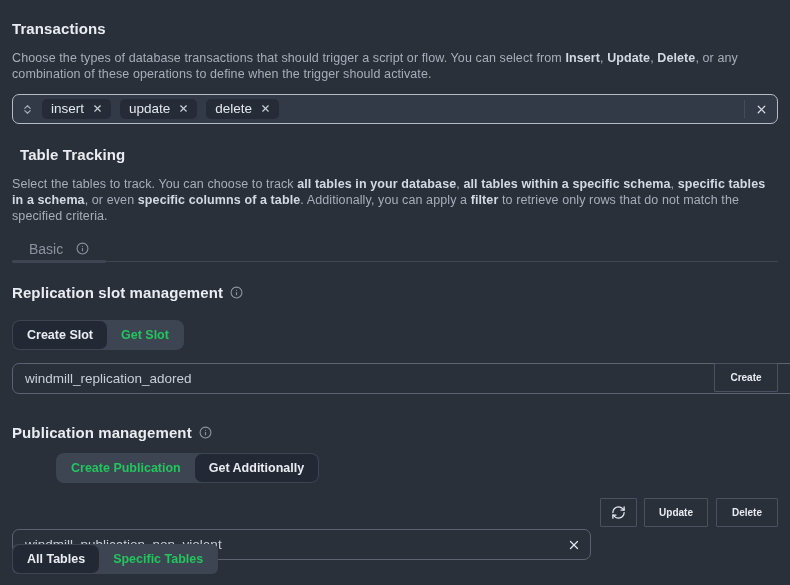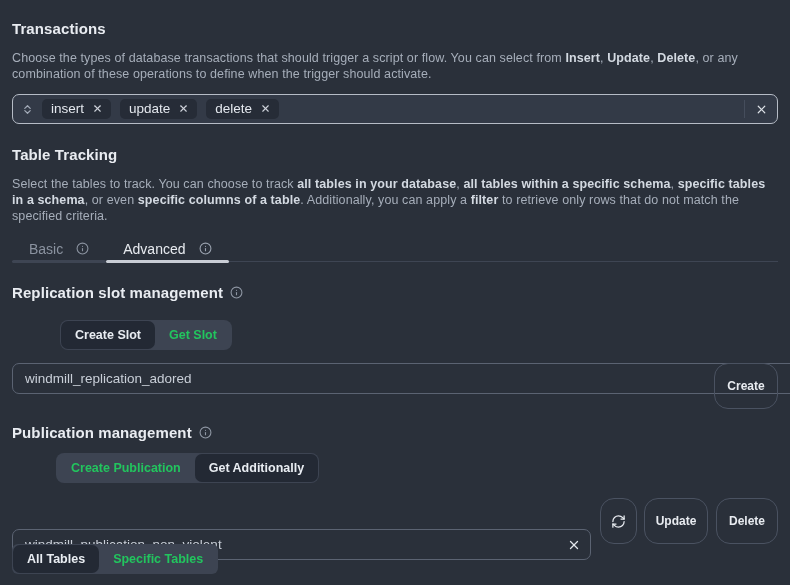--- a/index.html
+++ b/index.html
@@ -65,22 +65,22 @@
   }
   .segment.selected { background:#232934; color:#e9edf2; }
 
   
   .text-input {
     height:31px; background:transparent; border:1px solid #5b6372; border-radius:7px;
     padding:0 12px; color:#c9cfd8; font-size:13.5px; font-family:"Liberation Sans", sans-serif;
     outline:none; width:100%;
   }
   .btn {
-    height:46px; background:transparent; border:1px solid #4a5261; border-radius:14px;
-    color:#e8ebf0; font-size:12px; font-weight:700; font-family:"Liberation Sans", sans-serif;
+    height:29px; background:transparent; border:1px solid #4a5261; border-radius:1px;
+    color:#e8ebf0; font-size:10px; font-weight:700; font-family:"Liberation Sans", sans-serif;
     display:flex; align-items:center; justify-content:center; cursor:pointer;
   }
   .input-wrap { position:relative; }
   .input-clear {
     position:absolute; right:10px; top:50%; transform:translateY(-50%);
     color:#e3e7ec; display:flex; cursor:pointer; background:none; border:none; padding:0;
   }
   svg { display:block; }
 </style>
 </head>
@@ -130,61 +130,50 @@
     </div>
     <span class="ms-divider"></span>
     <button class="icon-btn-plain">
       <svg width="13" height="13" viewBox="0 0 24 24" fill="none" stroke="currentColor" stroke-width="2.2" stroke-linecap="round">
           <path d="M18 6 6 18"></path>
           <path d="m6 6 12 12"></path>
         </svg>
     </button>
   </div>
 
-  <div class="abs heading" style="left:12px; top:146px;">Table Tracking</div>
+  <div class="abs heading" style="left:20px; top:146px;">Table Tracking</div>
 
   <div class="abs para" style="left:12px; top:176px; width:766px;"><span>Select the tables to track. You can choose to track </span><span class="b">all tables in your database</span><span>, </span><span class="b">all tables within a specific schema</span><span>, </span><span class="b">specific tables in a schema</span><span>, or even </span><span class="b">specific columns of a table</span><span>. Additionally, you can apply a </span><span class="b">filter</span><span> to retrieve only rows that do not match the specified criteria.</span></div>
 
   <div class="abs tabs">
     <div class="tab inactive">
       <span>Basic</span>
       <span class="info">
         <svg width="13" height="13" viewBox="0 0 24 24" fill="none" stroke="currentColor" stroke-width="2" stroke-linecap="round">
             <circle cx="12" cy="12" r="10"></circle>
             <path d="M12 16v-4"></path>
             <path d="M12 8h.01"></path>
           </svg>
       </span>
       <span class="underline"></span>
     </div>
-    <div class="tab active">
-      <span>Advanced</span>
-      <span class="info">
-        <svg width="13" height="13" viewBox="0 0 24 24" fill="none" stroke="currentColor" stroke-width="2" stroke-linecap="round">
-            <circle cx="12" cy="12" r="10"></circle>
-            <path d="M12 16v-4"></path>
-            <path d="M12 8h.01"></path>
-          </svg>
-      </span>
-      <span class="underline"></span>
-    </div>
   </div>
 
   <div class="abs heading" style="left:12px; top:284px;">
     <span>Replication slot management</span>
     <span class="info-icon">
       <svg width="13" height="13" viewBox="0 0 24 24" fill="none" stroke="currentColor" stroke-width="2" stroke-linecap="round">
           <circle cx="12" cy="12" r="10"></circle>
           <path d="M12 16v-4"></path>
           <path d="M12 8h.01"></path>
         </svg>
     </span>
   </div>
 
-  <div class="abs segmented" style="left:12px; top:320px;margin-left:48px;">
+  <div class="abs segmented" style="left:12px; top:320px;">
     <div class="segment selected">Create Slot</div>
     <div class="segment">Get Slot</div>
   </div>
 
   <div class="abs input-wrap" style="left:12px; top:363px; width:786px;">
     <input class="text-input" type="text" value="windmill_replication_adored" style="">
   </div>
   <button class="abs btn" style="left:714px; top:363px; width:64px;">Create</button>
 
   <div class="abs heading" style="left:12px; top:424px;">

